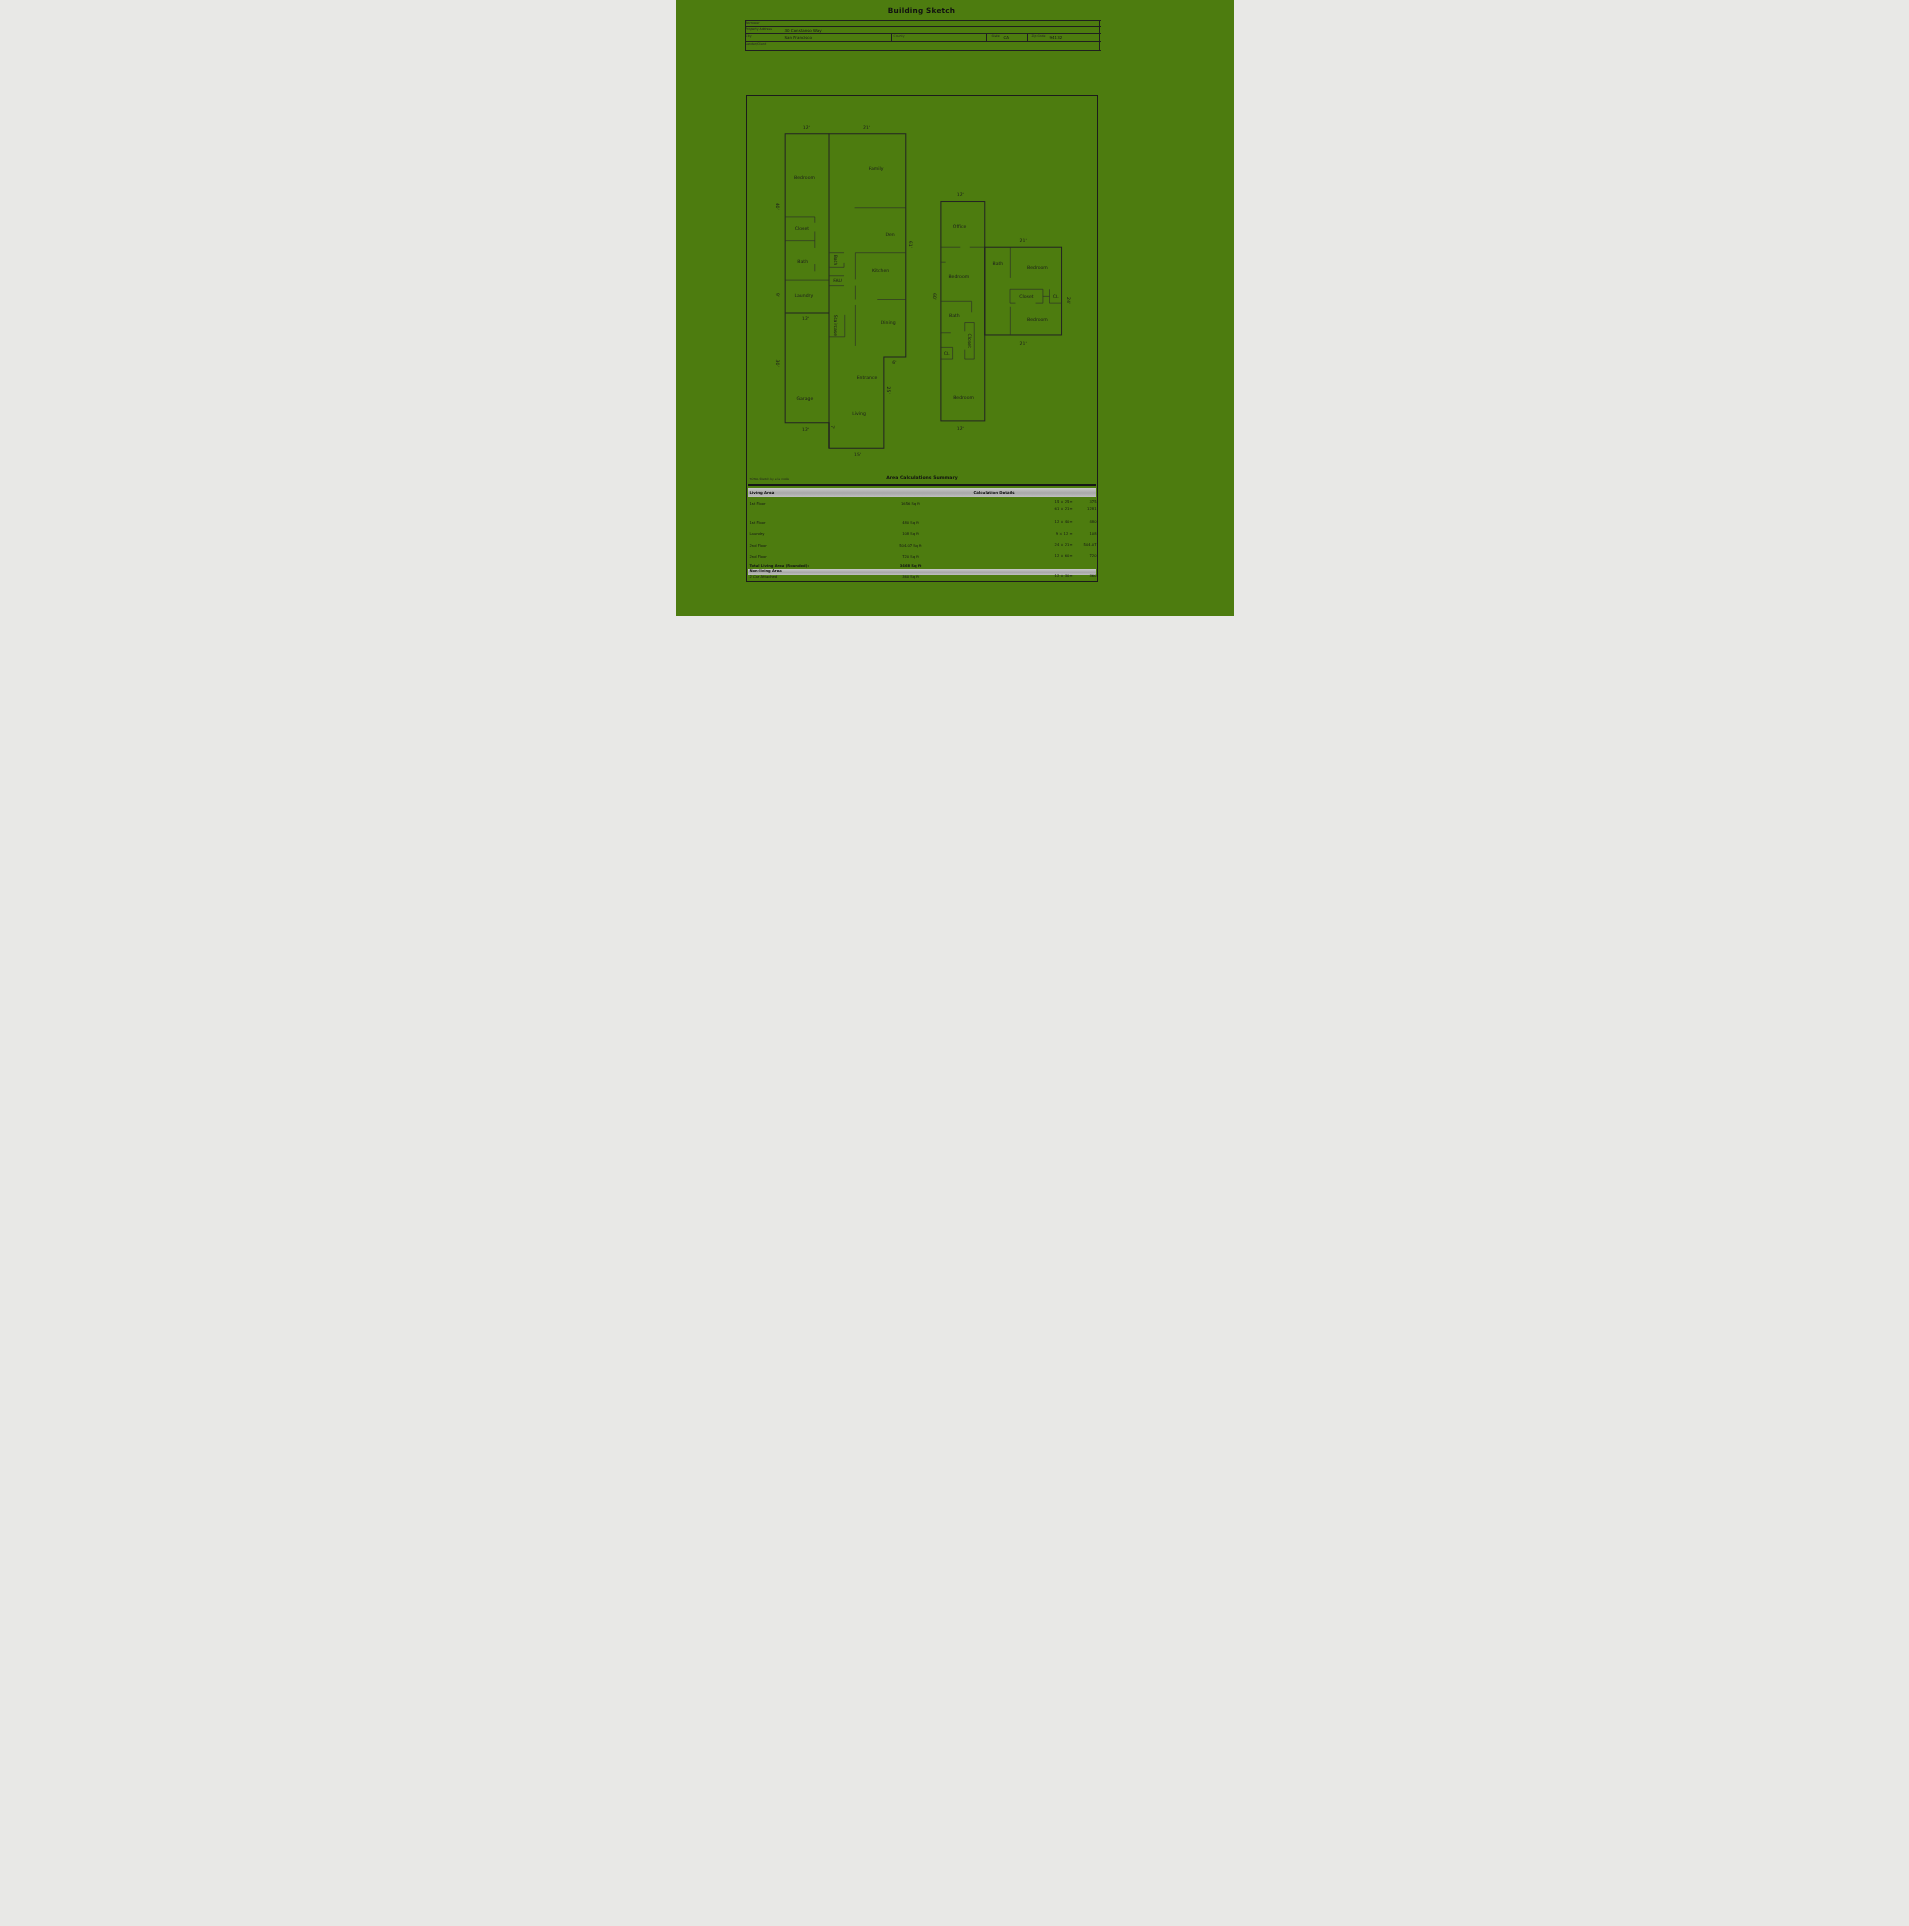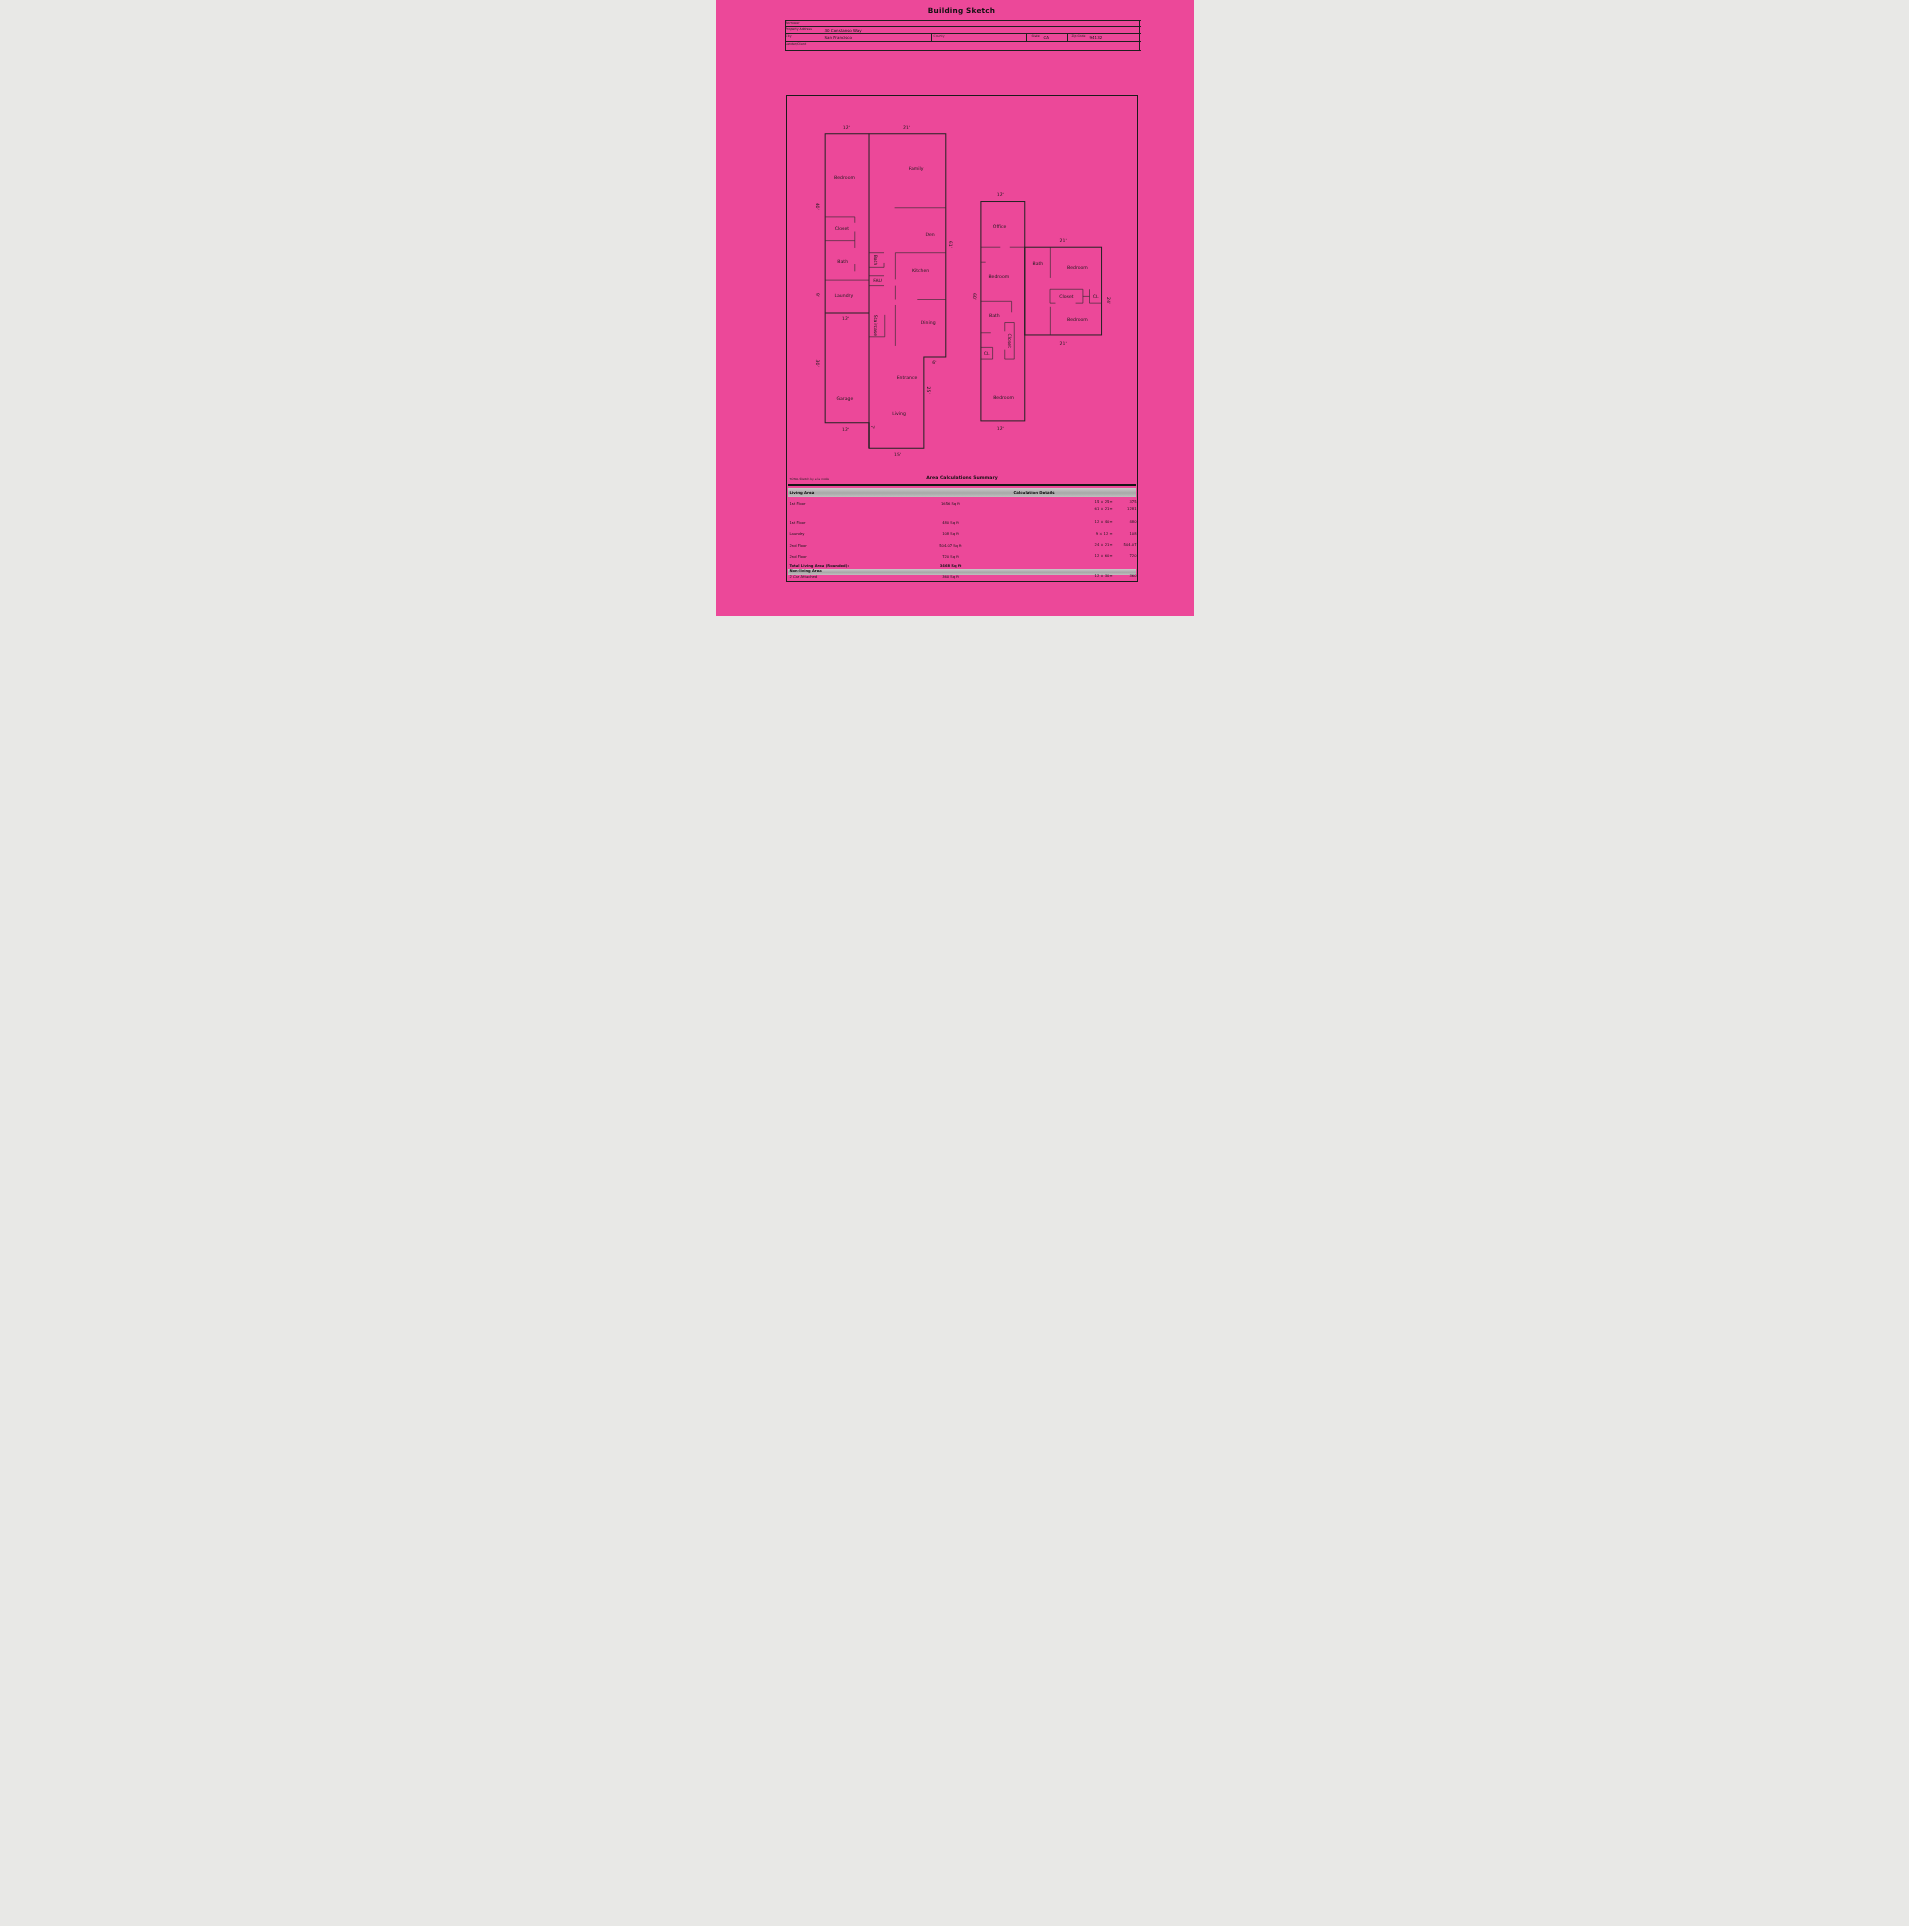--- a/index.html
+++ b/index.html
@@ -1,18 +1,18 @@
 <!DOCTYPE html>
 <html style="font-size:6.2px"><head>
 <meta charset="utf-8">
 <style>
   html,body{margin:0;padding:0;background:#e8e8e6;}
   .sheet{
-    position:relative;width:478px;height:616px;margin:0 auto;
-    background:#ec4899;
+    position:relative;width:558px;height:616px;margin:0 auto;
+    background:#4d7c0f;
     font-family:"DejaVu Sans","Liberation Sans",sans-serif;
     color:#1a1a1a;overflow:hidden;
   }
   .abs{position:absolute;}
   .hline{position:absolute;background:#1f1f1f;height:0.8px;}
   .vline{position:absolute;background:#1f1f1f;width:0.8px;}
   .page-title{font-size:7.3px;font-weight:bold;letter-spacing:0.2px;color:#111;text-align:center;}
   .flabel{font-size:3.1px;color:#222;}
   .fvalue{font-size:4px;color:#161616;}
   .border-box{position:absolute;border:1.2px solid #1b1b1b;}

